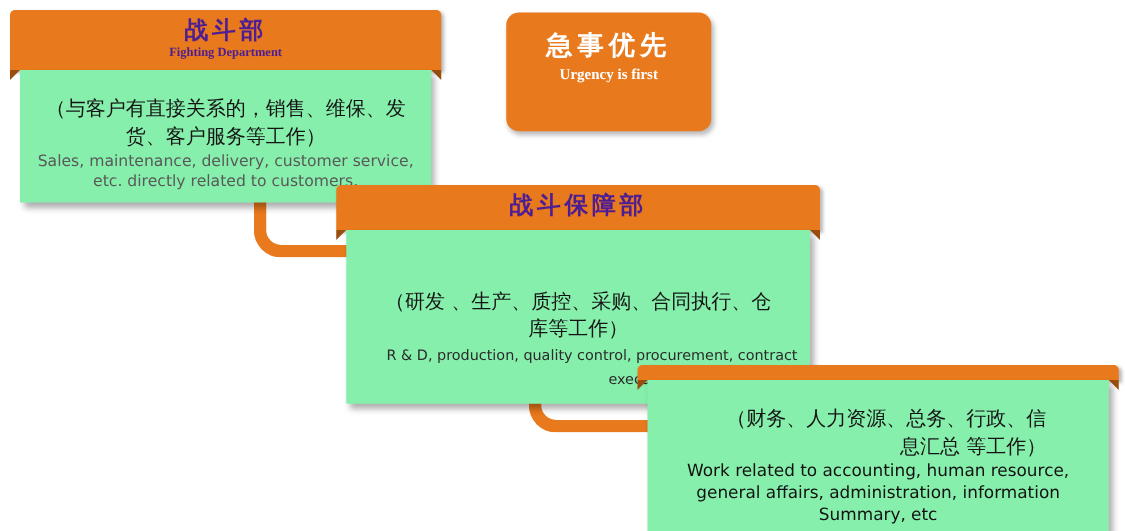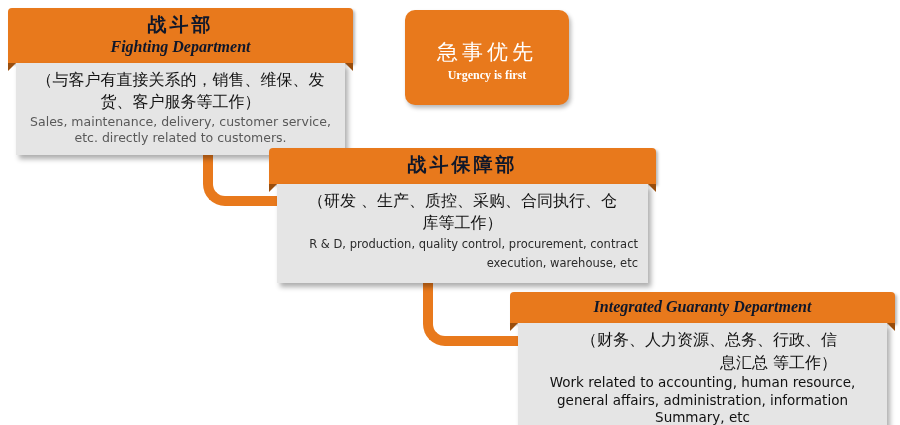--- a/index.html
+++ b/index.html
@@ -18,52 +18,52 @@
   .connector-1{left:203px;top:118px;width:90px;height:78px;}
   .connector-2{left:423px;top:260px;width:96px;height:76px;}
 
   
   .card{position:absolute;z-index:2;}
   .card-1{left:8px;top:8px;width:345px;}
   .card-2{left:269px;top:148px;width:387px;}
   .card-3{left:510px;top:292px;width:385px;}
 
   .card-header{
-    position:relative;background:#e8791c;color:#0f172a;text-align:center;
+    position:relative;background:#e8791c;color:#4c1d95;text-align:center;
     padding:5px 0 7px;border-radius:4px 4px 0 0;
     box-shadow:2px 2px 3px rgba(0,0,0,0.28);
   }
   .title-zh{font-size:19px;font-weight:bold;letter-spacing:3px;line-height:1.25;}
-  .title-en{font-size:16px;font-weight:bold;font-family:"Liberation Serif","DejaVu Serif",serif;line-height:1.2;font-style:italic;}
+  .title-en{font-size:10px;font-weight:bold;font-family:"Liberation Serif","DejaVu Serif",serif;line-height:1.2;}
 
   .fold{position:absolute;top:100%;width:0;height:0;border-top:8px solid #9a4e0d;}
   .fold-left{left:0;border-right:8px solid transparent;}
   .fold-right{right:0;border-left:8px solid transparent;}
 
   .card-body{
-    position:relative;background:#e5e5e5;margin:0 8px;
-    padding:6px 10px 9px;
+    position:relative;background:#86efac;margin:0 8px;
+    padding:20px 10px 9px;
     box-shadow:3px 4px 5px rgba(0,0,0,0.32);
   }
   .body-zh{color:#141414;text-align:center;line-height:1.4;}
   .card-1 .body-zh{font-size:16px;}
-  .card-2 .body-zh{font-size:16px;padding:0 18px;}
+  .card-2 .body-zh{font-size:16px;padding:0 18px;margin-top:26px;}
   .card-3 .body-zh{font-size:16px;padding:0 40px;text-align:right;}
   .body-en{line-height:1.3;}
   .card-1 .body-en{font-size:12.5px;color:#595959;text-align:center;}
   .card-2 .body-en{font-size:11.5px;color:#2b2b2b;text-align:right;line-height:1.7;}
   .card-3 .body-en{font-size:13.5px;color:#111111;text-align:center;}
 
   
   .badge{
     position:absolute;left:405px;top:10px;width:164px;height:95px;z-index:2;
     background:#e8791c;border-radius:10px;text-align:center;color:#ffffff;
     box-shadow:2px 3px 4px rgba(0,0,0,0.28);
   }
-  .badge-zh{margin-top:28px;font-size:21px;font-weight:normal;letter-spacing:4px;}
+  .badge-zh{margin-top:12px;font-size:21px;font-weight:bold;letter-spacing:4px;}
   .badge-en{font-size:12px;font-weight:bold;font-family:"Liberation Serif","DejaVu Serif",serif;margin-top:2px;}
 </style>
 </head>
 <body>
 
 <div class="canvas">
 
   <div class="connector connector-1"></div>
   <div class="connector connector-2"></div>
 
@@ -92,21 +92,20 @@
       <div class="fold fold-right"></div>
     </div>
     <div class="card-body">
       <div class="body-zh">（研发 、生产、质控、采购、合同执行、仓库等工作）</div>
       <div class="body-en">R &amp; D, production, quality control, procurement, contract execution, warehouse, etc</div>
     </div>
   </div>
 
   <div class="card card-3">
     <div class="card-header">
-      <div class="title-en">Integrated Guaranty Department</div>
       <div class="fold fold-left"></div>
       <div class="fold fold-right"></div>
     </div>
     <div class="card-body">
       <div class="body-zh">（财务、人力资源、总务、行政、信息汇总 等工作）</div>
       <div class="body-en">Work related to accounting, human resource, general affairs, administration, information Summary, etc</div>
     </div>
   </div>
 
 </div>

